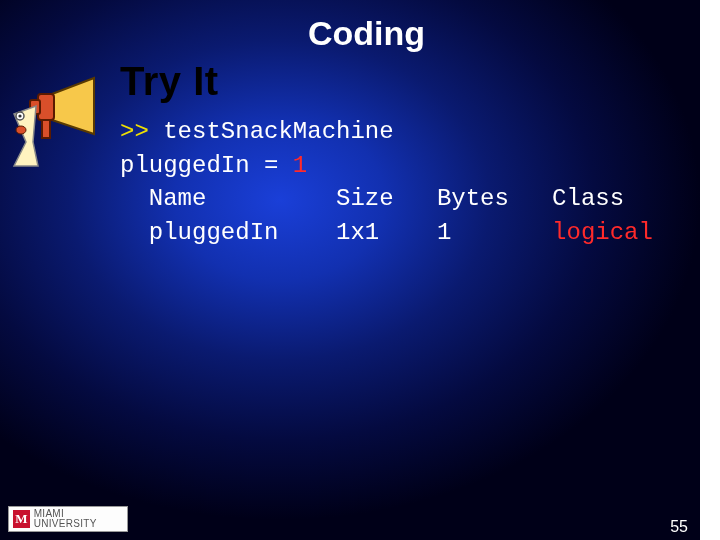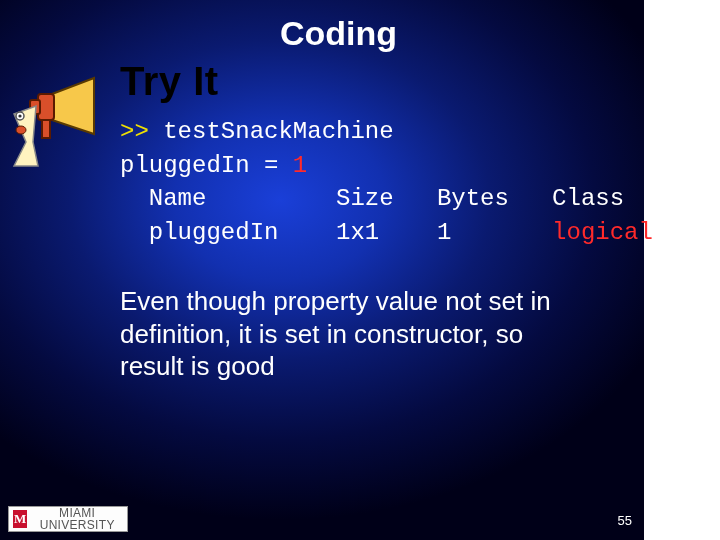--- a/index.html
+++ b/index.html
@@ -4,21 +4,21 @@
 <style>
   html, body {
     margin: 0;
     padding: 0;
     width: 720px;
     height: 540px;
     overflow: hidden;
     font-family: Arial, Helvetica, sans-serif;
   }
   .slide {
-    width: 644px;
+    width: 700px;
     height: 540px;
     background: radial-gradient(ellipse 420px 320px at 280px 200px,
                 #1a3fd8 0%,
                 #1230b0 25%,
                 #0a1a70 50%,
                 #040a40 75%,
                 #000018 100%);
     position: relative;
     box-sizing: border-box;
     padding: 14px 47px 0 120px;
@@ -57,23 +57,23 @@
   .body {
     color: #ffffff;
     font-size: 26px;
     line-height: 1.25;
     margin-top: 36px;
     padding-right: 20px;
   }
   .pagenum {
     position: absolute;
     right: 12px;
-    bottom: 12px;
+    bottom: 4px;
     color: #ffffff;
-    font-size: 13px;
+    font-size: 16px;
     margin-left: 12px;
   }
   .logo {
     position: absolute;
     left: 8px;
     bottom: 8px;
     width: 120px;
     height: 26px;
     background: #fdfdfd;
     border: 1px solid #999;
@@ -88,25 +88,24 @@
     height: 18px;
     background: #c8102e;
     color: #fff;
     font-weight: bold;
     font-size: 13px;
     text-align: center;
     line-height: 18px;
     font-family: Georgia, serif;
   }
   .logo .txt {
-    font-size: 12px;
+    font-size: 10px;
     color: #555;
     line-height: 1;
     letter-spacing: 0.3px;
-    text-align: center;
   }
   .megaphone {
     position: absolute;
     left: 8px;
     top: 70px;
     width: 100px;
     height: 100px;
   }
 </style>
 </head>
@@ -126,21 +125,20 @@
   </svg>
 
   <div class="title">Coding</div>
   <div class="tryit">Try It</div>
 
   <div class="code"><span class="y">&gt;&gt; </span><span class="w">testSnackMachine</span>
 <span class="w">pluggedIn = </span><span class="r">1</span>
 <span class="w">  </span><span class="w">Name</span><span class="w">         </span><span class="w">Size</span><span class="w">   </span><span class="w">Bytes</span><span class="w">   </span><span class="w">Class</span>
 <span class="w">  </span><span class="w">pluggedIn</span><span class="w">    </span><span class="w">1x1</span><span class="w">    </span><span class="w">1</span><span class="w">       </span><span class="r">logical</span></div>
 
-  <div class="body">Even though property value not set in definition, it is set in constructor, so result is good</div>
 
   <div class="pagenum">55</div>
 
   <div class="logo">
     <div class="m">M</div>
     <div class="txt">MIAMI UNIVERSITY</div>
   </div>
 
 </div>
 

